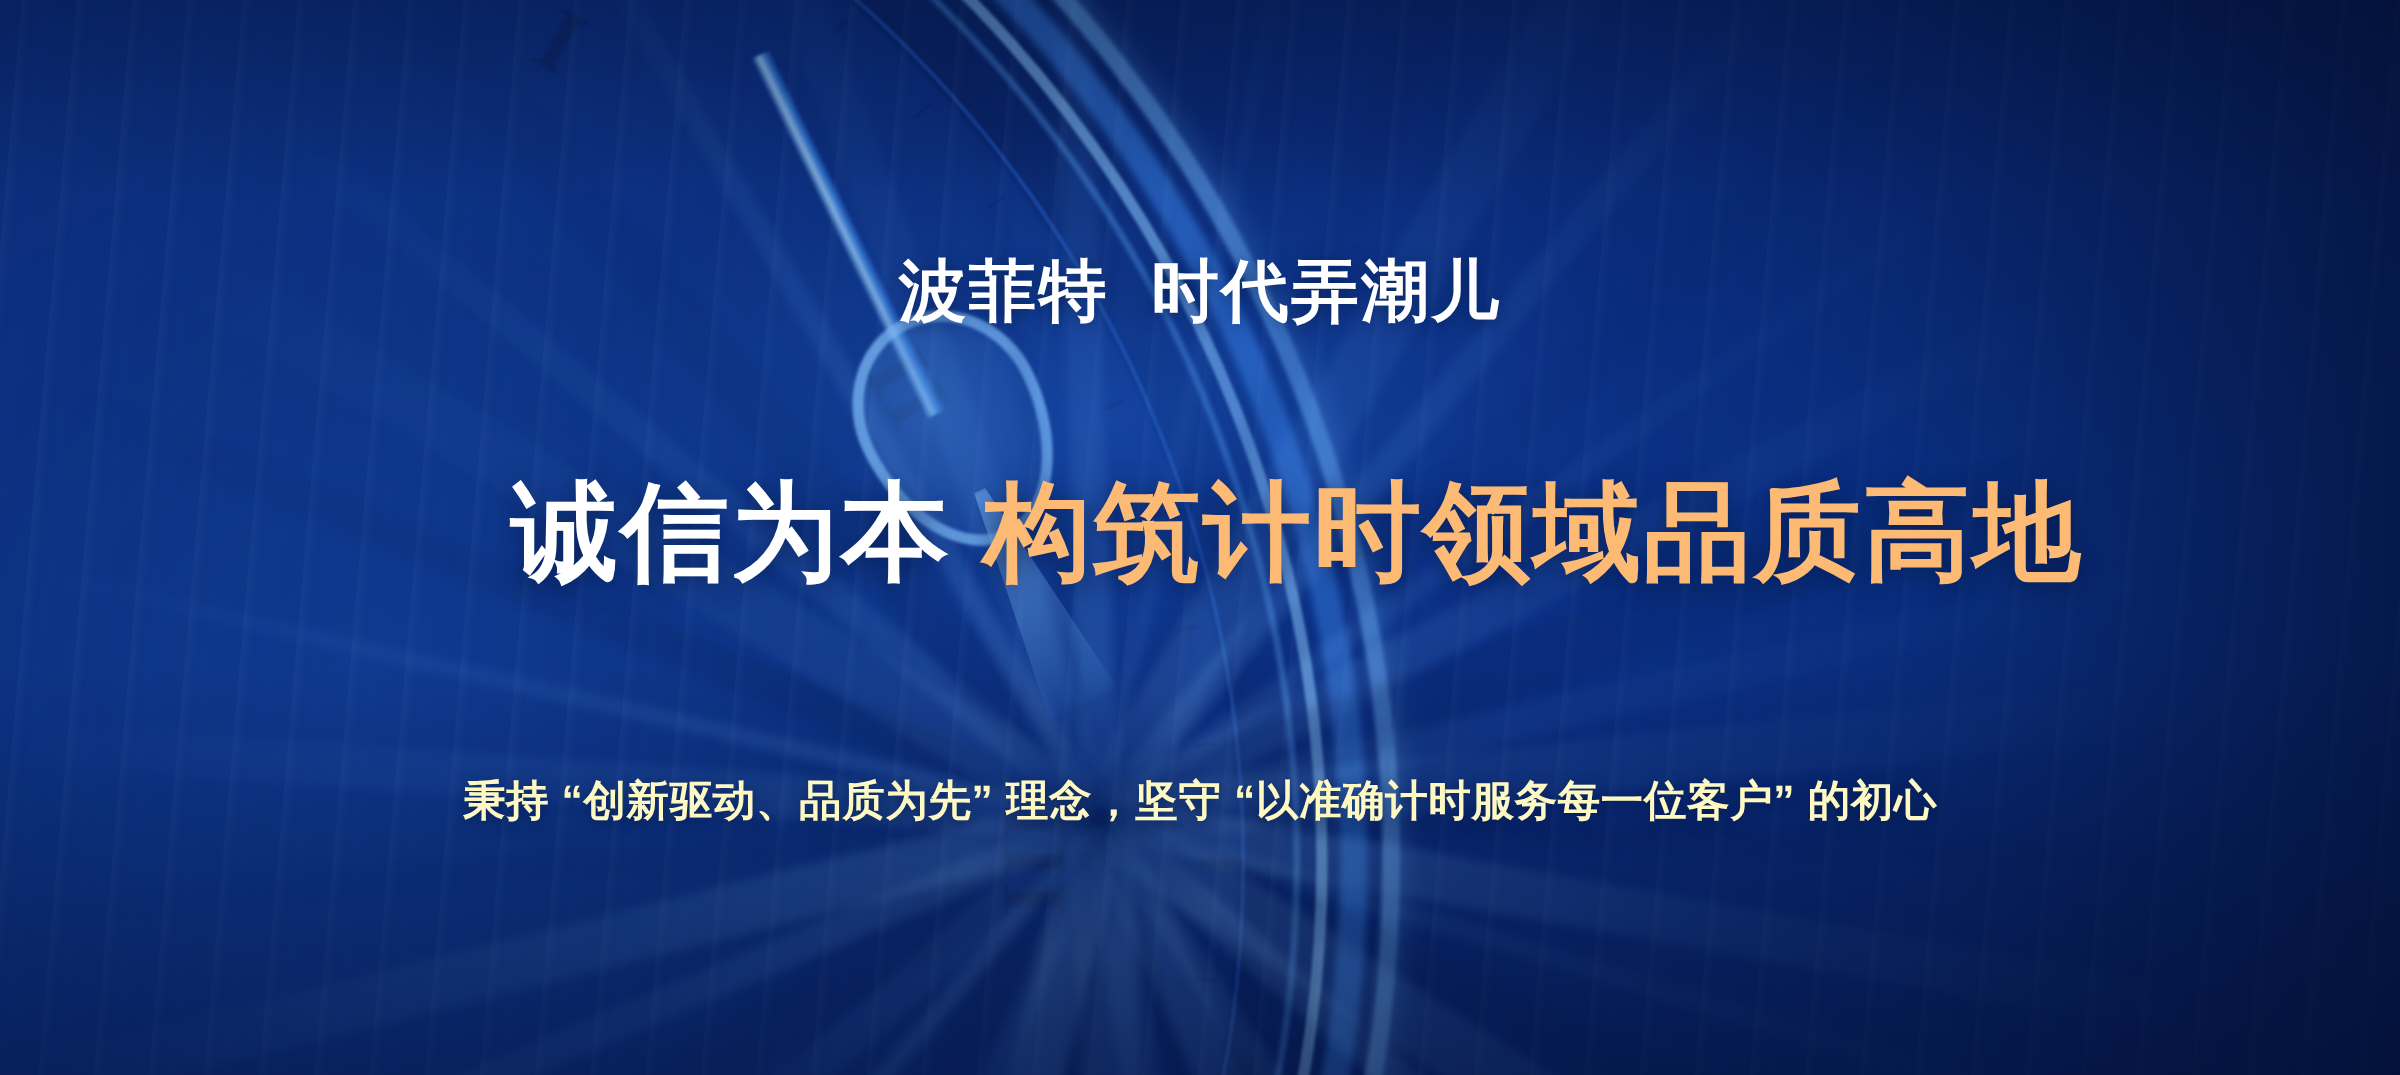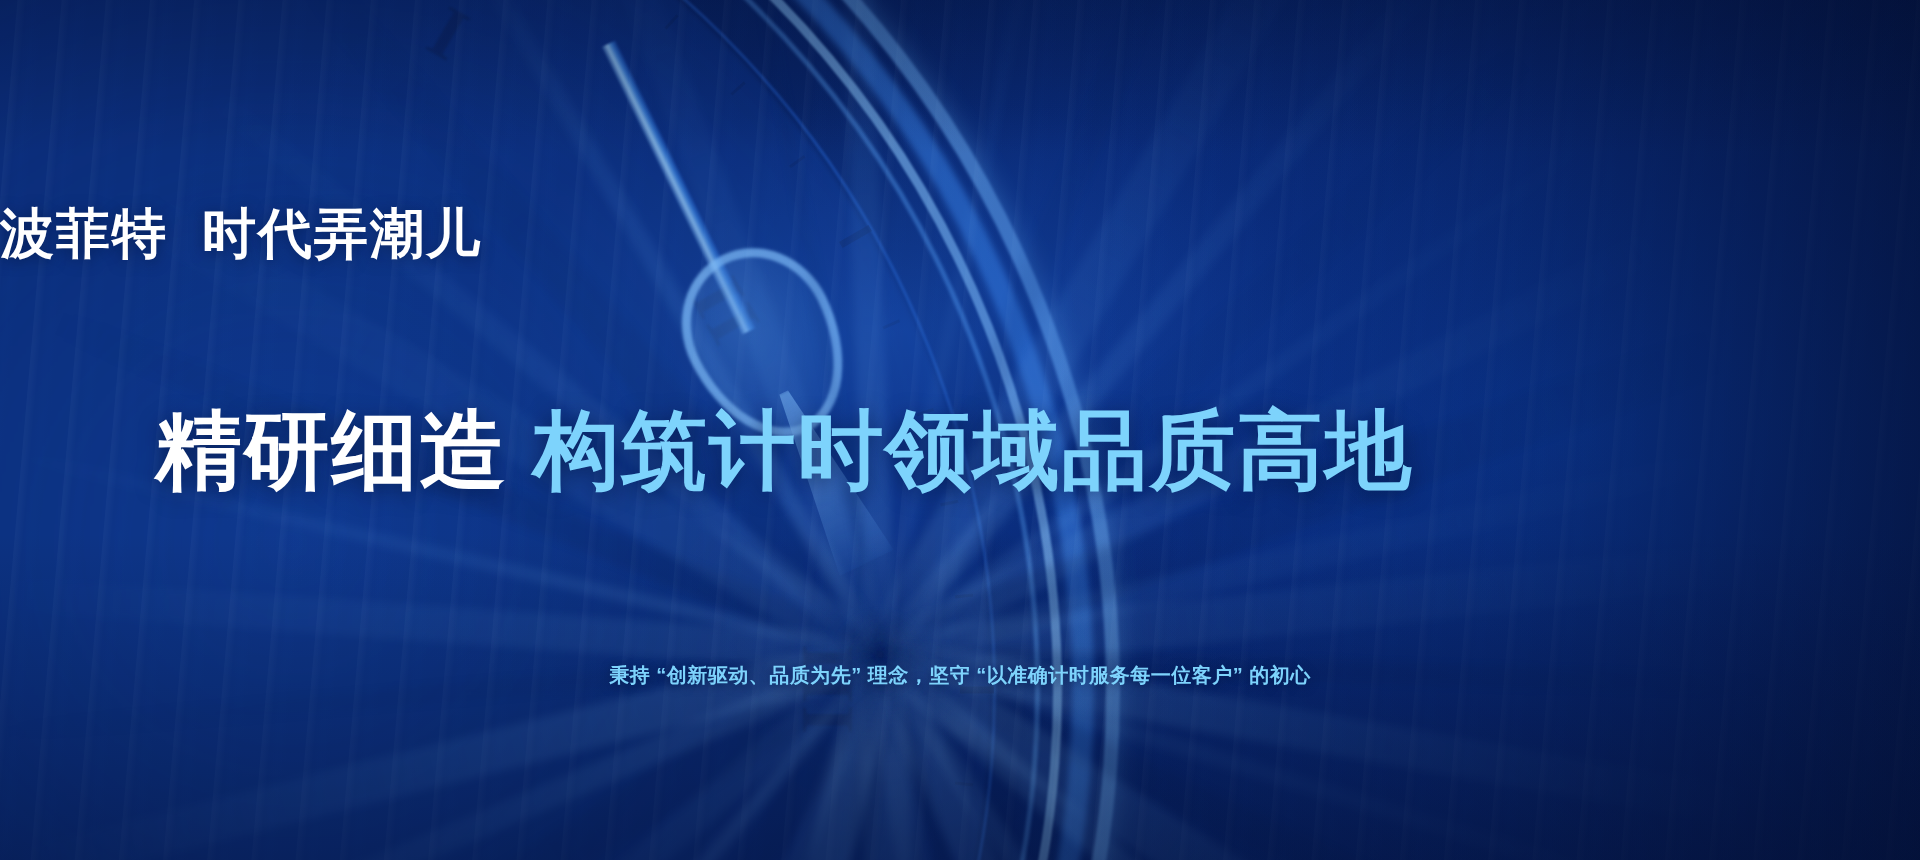--- a/index.html
+++ b/index.html
@@ -228,22 +228,22 @@
     background: radial-gradient(ellipse 780px 420px at 900px 330px,
       rgba(40,110,225,0.32) 0%, rgba(20,70,175,0.10) 55%, rgba(0,0,0,0) 100%);
   }
 
   
   .content {
     position: absolute;
     inset: 0;
     display: flex;
     flex-direction: column;
+    align-items: center;
     z-index: 10;
-    gap: 24px;
   }
 
   .eyebrow {
     margin-top: 206px;
     font-size: 54px;
     font-weight: 700;
     color: #ffffff;
     letter-spacing: 2px;
     white-space: pre;
     text-shadow: 0 2px 14px rgba(4,20,60,0.55);
@@ -253,28 +253,28 @@
   .headline {
     margin-top: 30px;
     font-size: 86px;
     font-weight: 700;
     letter-spacing: 2px;
     line-height: 1.06;
     white-space: pre;
     text-shadow: 0 4px 20px rgba(3,16,52,0.55);
   }
   .headline .part-a { color: #ffffff; }
-  .headline .part-b { color: #7dd3fc; }
+  .headline .part-b { color: #fdba74; }
 
   .subtitle {
     margin-top: 44px;
     text-align: center;
-    font-size: 20px;
+    font-size: 34px;
     font-weight: 700;
-    color: #7dd3fc;
+    color: #fef9c3;
     line-height: 2.0;
     letter-spacing: 0.5px;
     text-shadow: 0 2px 10px rgba(4,20,60,0.55);
   }
   .subtitle div { white-space: pre; }
 
   .pill {
     margin-top: 42px;
     width: 893px;
     height: 62px;
@@ -379,21 +379,21 @@
   <div class="streaks"></div>
   <div class="glow-center"></div>
   <div class="bg-vignette-right"></div>
   <div class="bg-vignette-bottom"></div>
 
   <div class="content">
 
     <div class="eyebrow">波菲特  时代弄潮儿</div>
 
     <div class="headline">
-      <span class="part-a">精研细造</span><span class="part-b"> 构筑计时领域品质高地</span>
+      <span class="part-a">诚信为本</span><span class="part-b"> 构筑计时领域品质高地</span>
     </div>
 
     <div class="subtitle">
       <div>秉持 “创新驱动、品质为先” 理念，坚守 “以准确计时服务每一位客户” 的初心</div>
     </div>
 
 
   </div>
 </div>
 

